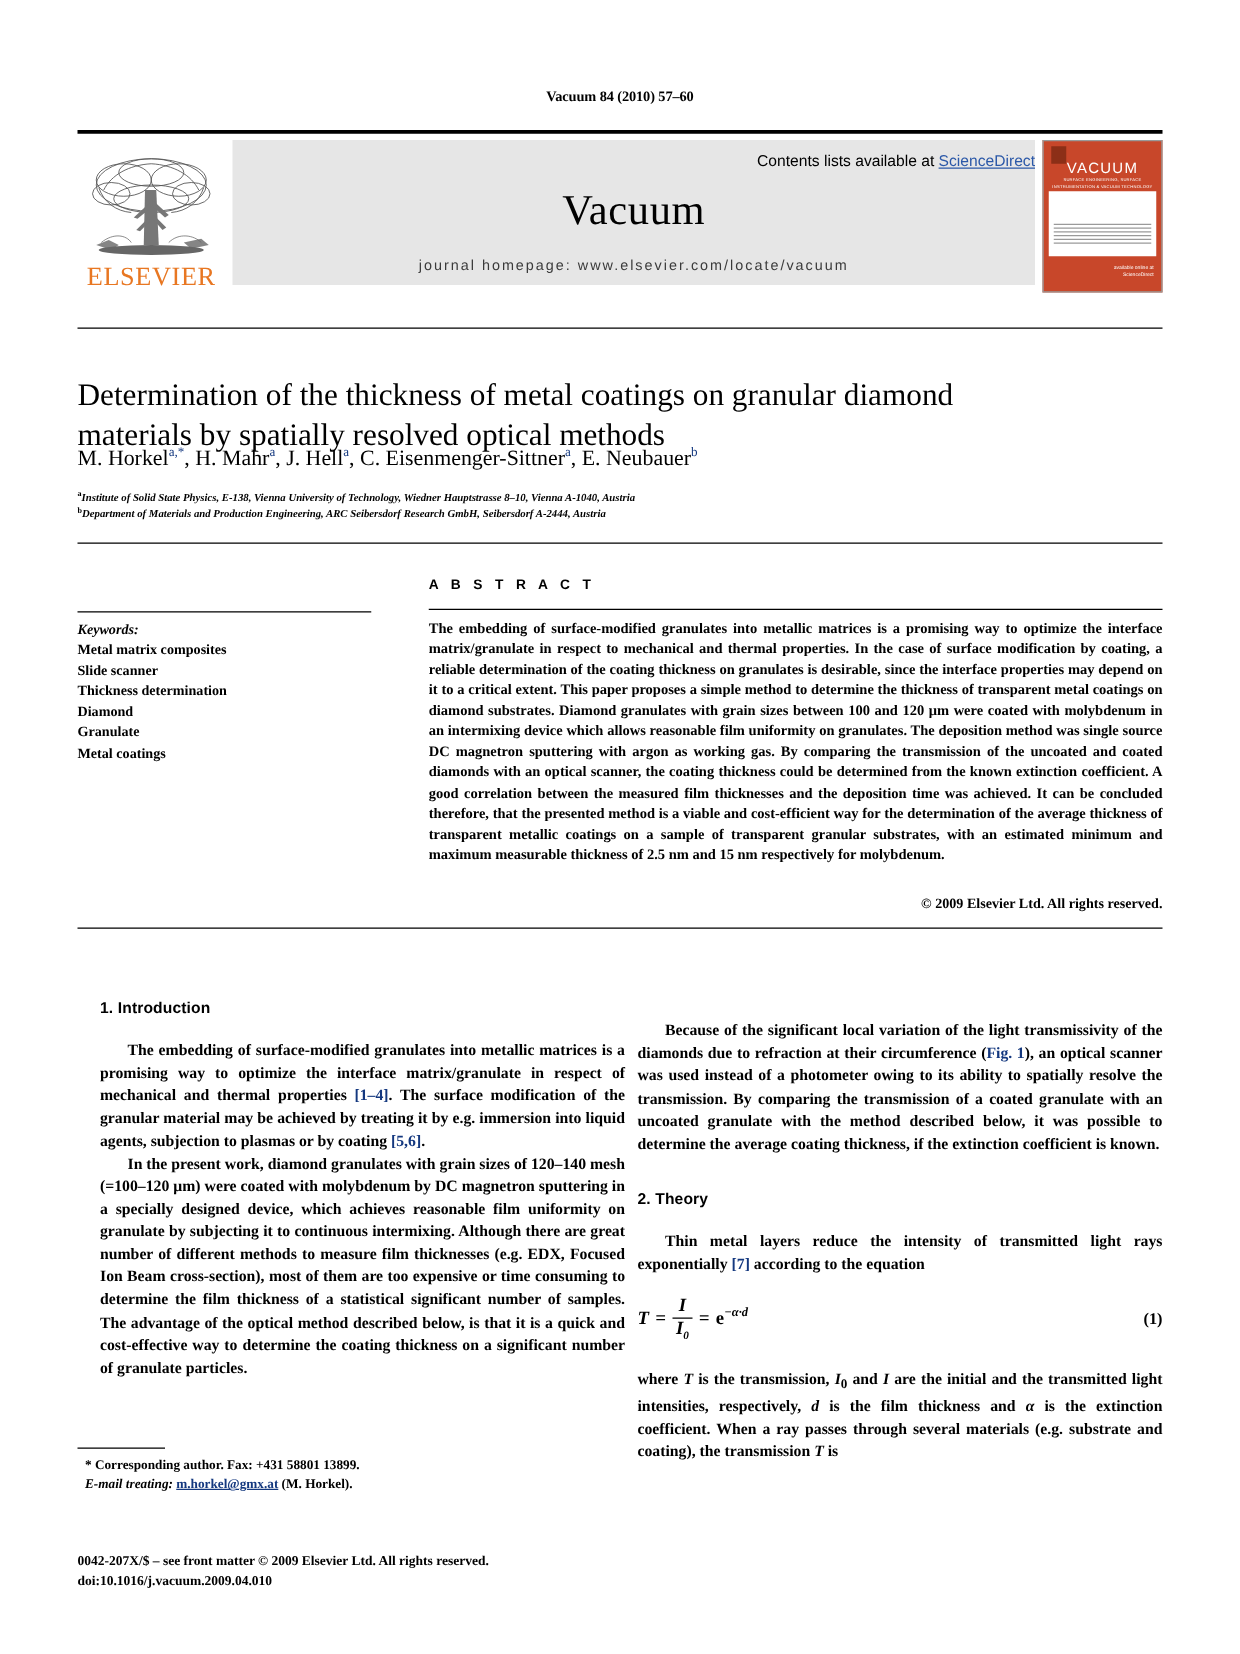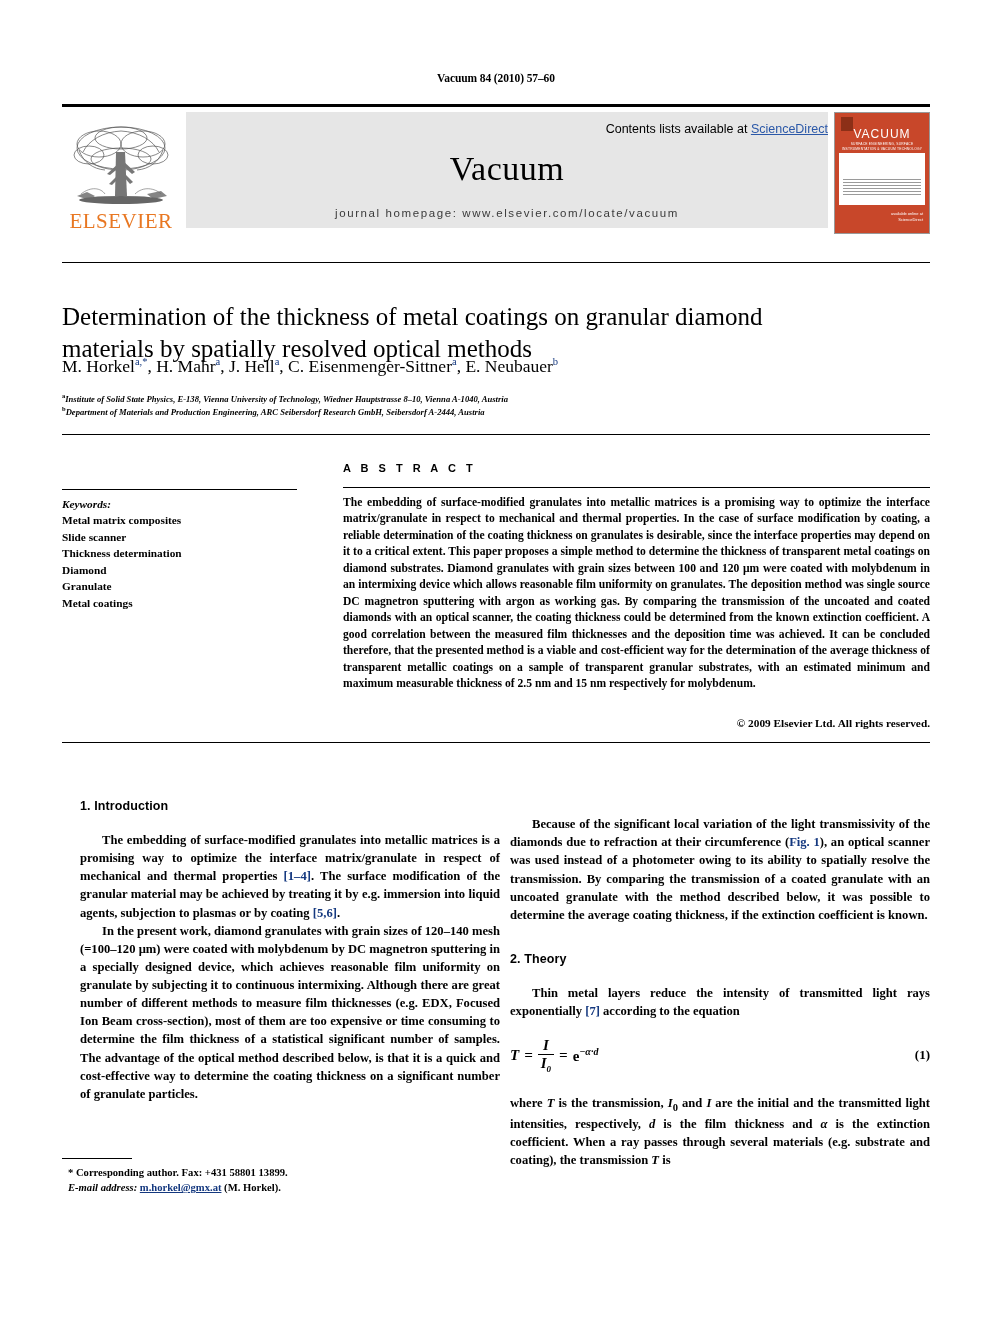--- a/index.html
+++ b/index.html
@@ -434,17 +434,21 @@
       </span>
       <span class="eq-num">(1)</span>
     </div>
 
     <p class="noindent">where <i>T</i> is the transmission, <i>I</i><sub>0</sub> and <i>I</i> are the initial and the transmitted light intensities, respectively, <i>d</i> is the film thickness and <i>α</i> is the extinction coefficient. When a ray passes through several materials (e.g. substrate and coating), the transmission <i>T</i> is</p>
   </div>
 
   <div class="foot-rule"></div>
   <div class="footnote">
     <div class="fn-line">* Corresponding author. Fax: +431 58801 13899.</div>
-    <div class="fn-line"><span class="email-label">E-mail address: </span><a class="email-link" href="#">m.horkel@gmx.at</a><span> (M. Horkel).</span></div>
-  </div>
-
+    <div class="fn-line"><span class="email-label">E-mail treating: </span><a class="email-link" href="#">m.horkel@gmx.at</a><span> (M. Horkel).</span></div>
+  </div>
+
+  <div class="issn-block">
+    <div>0042-207X/$ – see front matter © 2009 Elsevier Ltd. All rights reserved.</div>
+    <div>doi:10.1016/j.vacuum.2009.04.010</div>
+  </div>
 
 </div>
 
 </body></html>

